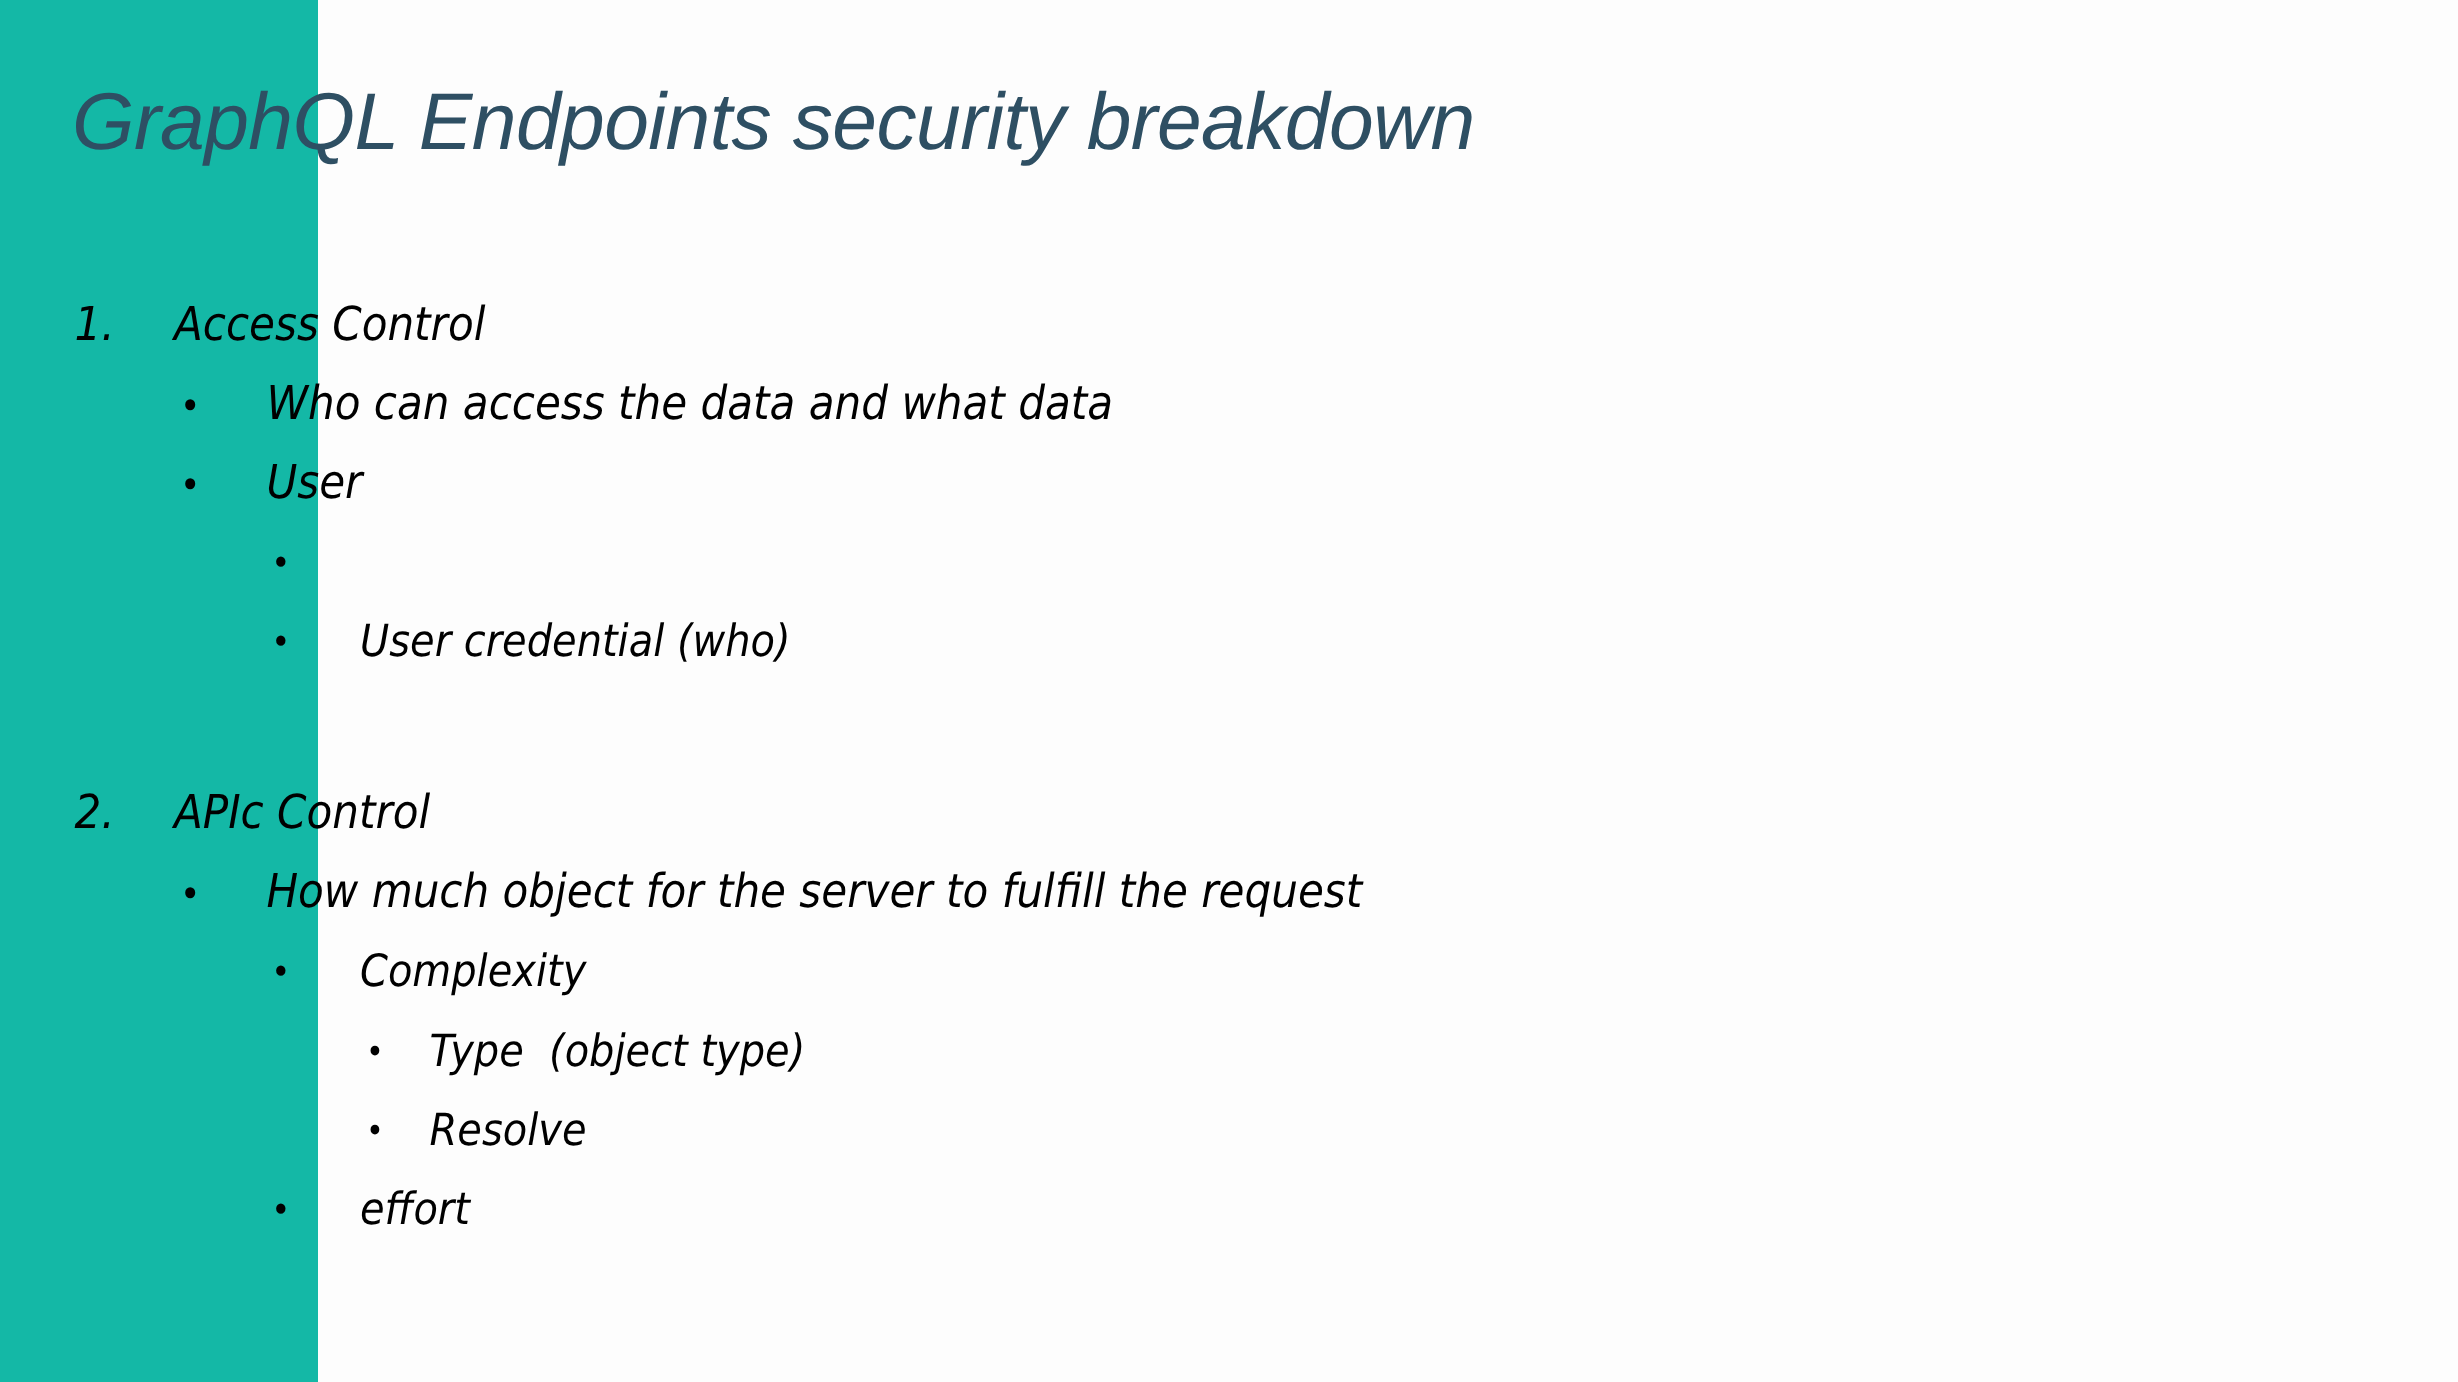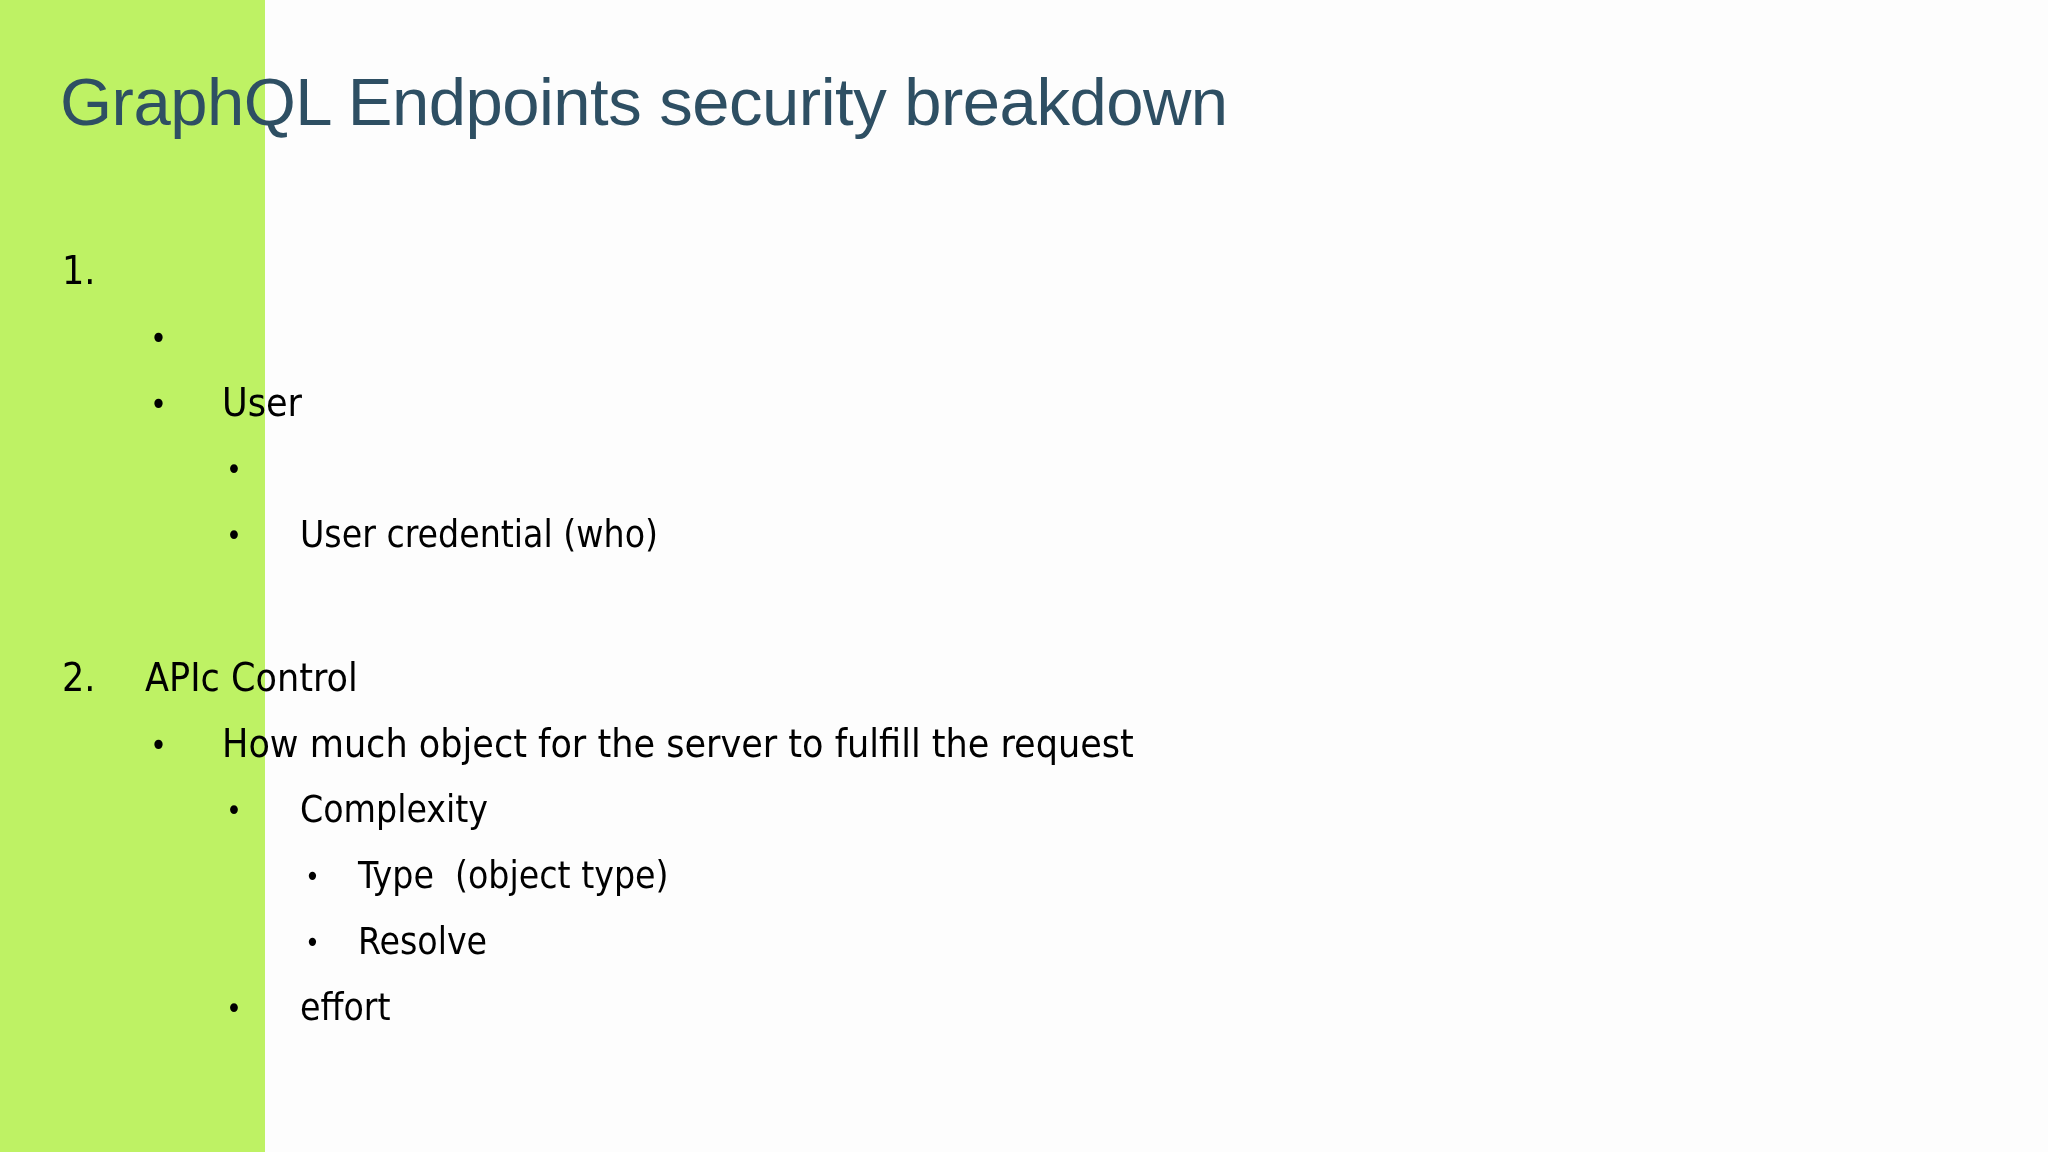--- a/index.html
+++ b/index.html
@@ -98,34 +98,36 @@
   .lvl3 .row-marker { left: 226px; font-size: 30px; line-height: 52px; }
   .lvl3 .row-text   { left: 300px; font-size: 37px; line-height: 50px; }
 
   
   .lvl4 .row-marker { left: 305px; font-size: 28px; line-height: 52px; }
   .lvl4 .row-text   { left: 358px; font-size: 37px; line-height: 50px; }
 </style>
 </head>
 <body>
 
-<div id="slide" style="background: #bef264;">
+<div id="slide" style="background: #14b8a6; font-style: italic;">
 
   <div id="slide-tint"></div>
 
   <div id="title-block">
     <h1 id="page-title" style="color: rgb(46, 79, 99);">GraphQL Endpoints security breakdown</h1>
   </div>
 
   <div id="body-block">
       <div class="outline-row lvl1">
         <span class="row-marker">1.</span>
+        <span class="row-text">Access Control</span>
       </div>
       <div class="outline-row lvl2">
         <span class="row-marker">•</span>
+        <span class="row-text">Who can access the data and what data</span>
       </div>
       <div class="outline-row lvl2">
         <span class="row-marker">•</span>
         <span class="row-text">User</span>
       </div>
       <div class="outline-row lvl3">
         <span class="row-marker">•</span>
       </div>
       <div class="outline-row lvl3">
         <span class="row-marker">•</span>

